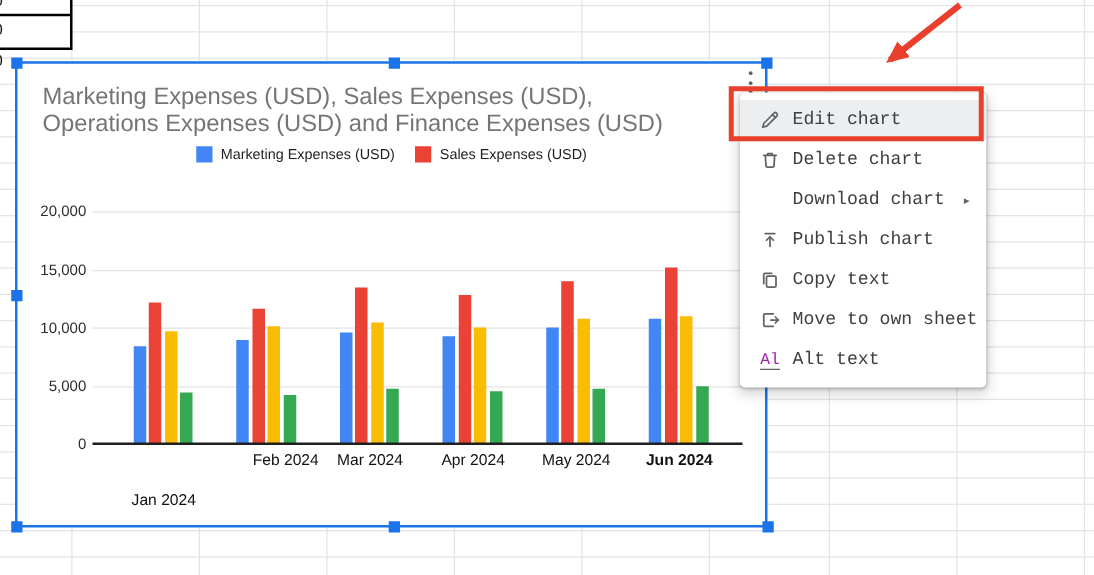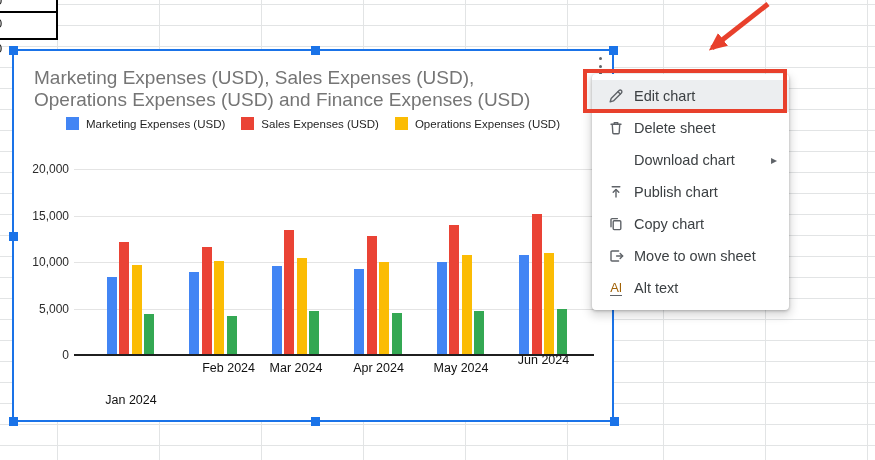--- a/index.html
+++ b/index.html
@@ -22,28 +22,28 @@
   .ylab{position:absolute;width:47px;text-align:right;font-size:12px;color:#2b2b2b;}
   .grid-h{position:absolute;left:60px;width:520px;height:1px;background:#e4e4e4;}
   .axis-x{position:absolute;left:60px;width:520px;height:2px;background:#1f1f1f;}
   .bar{position:absolute;width:10px;}
   .xlab{position:absolute;width:80px;text-align:center;font-size:12.5px;color:#111;}
   .xaxis-title{position:absolute;left:0;top:338px;width:644px;text-align:center;
                font-size:12.5px;color:#111;}
   .handle{position:absolute;width:9px;height:9px;background:#1a73e8;z-index:4;}
   #menu{position:absolute;left:592px;top:74px;width:197px;background:#fff;border-radius:4px;
         box-shadow:0 1px 3px rgba(0,0,0,.25),0 4px 10px 2px rgba(0,0,0,.15);
-        padding:6px 0;z-index:5;}
+        padding:6px 0;z-index:5;font-family:Liberation Mono, monospace;}
   .menu-item{display:flex;align-items:center;height:32px;cursor:pointer;}
   .menu-item.hl{background:#eceef0;}
   .mi-icon{width:22px;margin-left:13px;display:flex;align-items:center;justify-content:center;
            flex:0 0 22px;}
   .mi-label{margin-left:7px;font-size:14.5px;color:#3c4043;white-space:nowrap;}
   .mi-sub{margin-left:auto;margin-right:12px;font-size:12px;color:#5f6368;}
-  .altg{font-size:13px;font-weight:500;color:#a16207;border-bottom:1.5px solid #5f6368;
+  .altg{font-size:13px;font-weight:500;color:#a21caf;border-bottom:1.5px solid #5f6368;
         line-height:14px;}
   #kebab{position:absolute;left:595px;top:57px;width:10px;height:18px;display:flex;
          flex-direction:column;justify-content:space-between;align-items:center;z-index:4;}
   #kebab span{width:3px;height:3px;border-radius:50%;background:#5f6368;}
   #redbox{position:absolute;left:583px;top:69px;width:204px;height:44px;box-sizing:border-box;
           border:4px solid #e8402c;z-index:6;}
   #arrow-svg{position:absolute;left:0;top:0;z-index:6;pointer-events:none;}
 </style>
 </head>
 <body>
@@ -95,24 +95,20 @@
   <div class="title-line" style="top:38px;">Operations Expenses (USD) and Finance Expenses (USD)</div>
   <div id="legend">
     <div class="legend-row" id="legend-row1">
         <div class="legend-item">
           <div class="swatch" style="background: rgb(66, 133, 244);"></div>
           <div>Marketing Expenses (USD)</div>
         </div>
         <div class="legend-item">
           <div class="swatch" style="background: rgb(234, 67, 53);"></div>
           <div>Sales Expenses (USD)</div>
-        </div>
-        <div class="legend-item">
-          <div class="swatch" style="background: rgb(251, 188, 4);"></div>
-          <div>Operations Expenses (USD)</div>
         </div>
       </div>
   </div>
   <div id="plot">
       <div class="ylab" style="left: 8px; top: 297px;">0</div>
       <div class="grid-h" style="top: 257.5px;"></div>
       <div class="ylab" style="left: 8px; top: 250.5px;">5,000</div>
       <div class="grid-h" style="top: 211px;"></div>
       <div class="ylab" style="left: 8px; top: 204px; text-align: right;">10,000</div>
       <div class="grid-h" style="top: 164.5px;"></div>
@@ -141,21 +137,21 @@
       <div class="xlab" style="left: 324.5px; top: 310px;">Apr 2024</div>
       <div class="bar" style="left: 422.5px; top: 211px; height: 93px; background: rgb(66, 133, 244);"></div>
       <div class="bar" style="left: 435px; top: 173.8px; height: 130.2px; background: rgb(234, 67, 53);"></div>
       <div class="bar" style="left: 447.5px; top: 204.49px; height: 99.51px; background: rgb(251, 188, 4);"></div>
       <div class="bar" style="left: 460px; top: 260.29px; height: 43.71px; background: rgb(52, 168, 83);"></div>
       <div class="xlab" style="left: 407px; top: 310px;">May 2024</div>
       <div class="bar" style="left: 505px; top: 204.49px; height: 99.51px; background: rgb(66, 133, 244);"></div>
       <div class="bar" style="left: 517.5px; top: 162.64px; height: 141.36px; background: rgb(234, 67, 53);"></div>
       <div class="bar" style="left: 530px; top: 201.7px; height: 102.3px; background: rgb(251, 188, 4);"></div>
       <div class="bar" style="left: 542.5px; top: 257.5px; height: 46.5px; background: rgb(52, 168, 83);"></div>
-      <div class="xlab" style="left: 489.5px; top: 302px;">Jun 2024</div>
+      <div class="xlab" style="left: 489.5px; top: 310px; font-weight: bold;">Jun 2024</div>
       <div class="axis-x" style="top: 303px;"></div>
     </div>
 </div>
 
 <div id="handles">
     <div class="handle" style="left: 8.5px; top: 45.5px;"></div>
     <div class="handle" style="left: 310.5px; top: 45.5px;"></div>
     <div class="handle" style="left: 608.5px; top: 45.5px;"></div>
     <div class="handle" style="left: 8.5px; top: 231.5px;"></div>
     <div class="handle" style="left: 8.5px; top: 416.5px;"></div>
@@ -180,21 +176,21 @@
       <div class="mi-label">Edit chart</div>
     </div>
     <div class="menu-item">
       <div class="mi-icon">
         <svg width="16" height="16" viewBox="0 0 16 16">
           <path d="M3 4.2h10" stroke="#5f6368" stroke-width="1.4" fill="none" stroke-linecap="round" stroke-linejoin="round"></path>
           <path d="M6.2 4V2.8h3.6V4" stroke="#5f6368" stroke-width="1.4" fill="none" stroke-linecap="round" stroke-linejoin="round"></path>
           <path d="M4.3 4.5l.5 8.3c0 .5.5.9 1 .9h4.4c.5 0 1-.4 1-.9l.5-8.3" stroke="#5f6368" stroke-width="1.4" fill="none" stroke-linecap="round" stroke-linejoin="round"></path>
         </svg>
       </div>
-      <div class="mi-label">Delete sheet</div>
+      <div class="mi-label">Delete chart</div>
     </div>
     <div class="menu-item">
       <div class="mi-icon"></div>
       <div class="mi-label">Download chart</div>
       <div class="mi-sub">▸</div>
     </div>
     <div class="menu-item">
       <div class="mi-icon">
         <svg width="16" height="16" viewBox="0 0 16 16">
           <path d="M4.2 2.8h7.6" stroke="#5f6368" stroke-width="1.4" fill="none" stroke-linecap="round" stroke-linejoin="round"></path>
@@ -204,21 +200,21 @@
       </div>
       <div class="mi-label">Publish chart</div>
     </div>
     <div class="menu-item">
       <div class="mi-icon">
         <svg width="16" height="16" viewBox="0 0 16 16">
           <rect x="5.2" y="4.8" width="7.6" height="8.8" rx="1" stroke="#5f6368" stroke-width="1.4" fill="none" stroke-linecap="round" stroke-linejoin="round"></rect>
           <path d="M3 10.8V3.6c0-.5.5-1 1-1h5.4" stroke="#5f6368" stroke-width="1.4" fill="none" stroke-linecap="round" stroke-linejoin="round"></path>
         </svg>
       </div>
-      <div class="mi-label">Copy chart</div>
+      <div class="mi-label">Copy text</div>
     </div>
     <div class="menu-item">
       <div class="mi-icon">
         <svg width="16" height="16" viewBox="0 0 16 16">
           <path d="M10.6 13H4c-.6 0-1-.4-1-1V4c0-.6.4-1 1-1h6.6" stroke="#5f6368" stroke-width="1.4" fill="none" stroke-linecap="round" stroke-linejoin="round"></path>
           <path d="M8.6 8h6" stroke="#5f6368" stroke-width="1.4" fill="none" stroke-linecap="round" stroke-linejoin="round"></path>
           <path d="M12.2 5.6L14.6 8l-2.4 2.4" stroke="#5f6368" stroke-width="1.4" fill="none" stroke-linecap="round" stroke-linejoin="round"></path>
         </svg>
       </div>
       <div class="mi-label">Move to own sheet</div>

